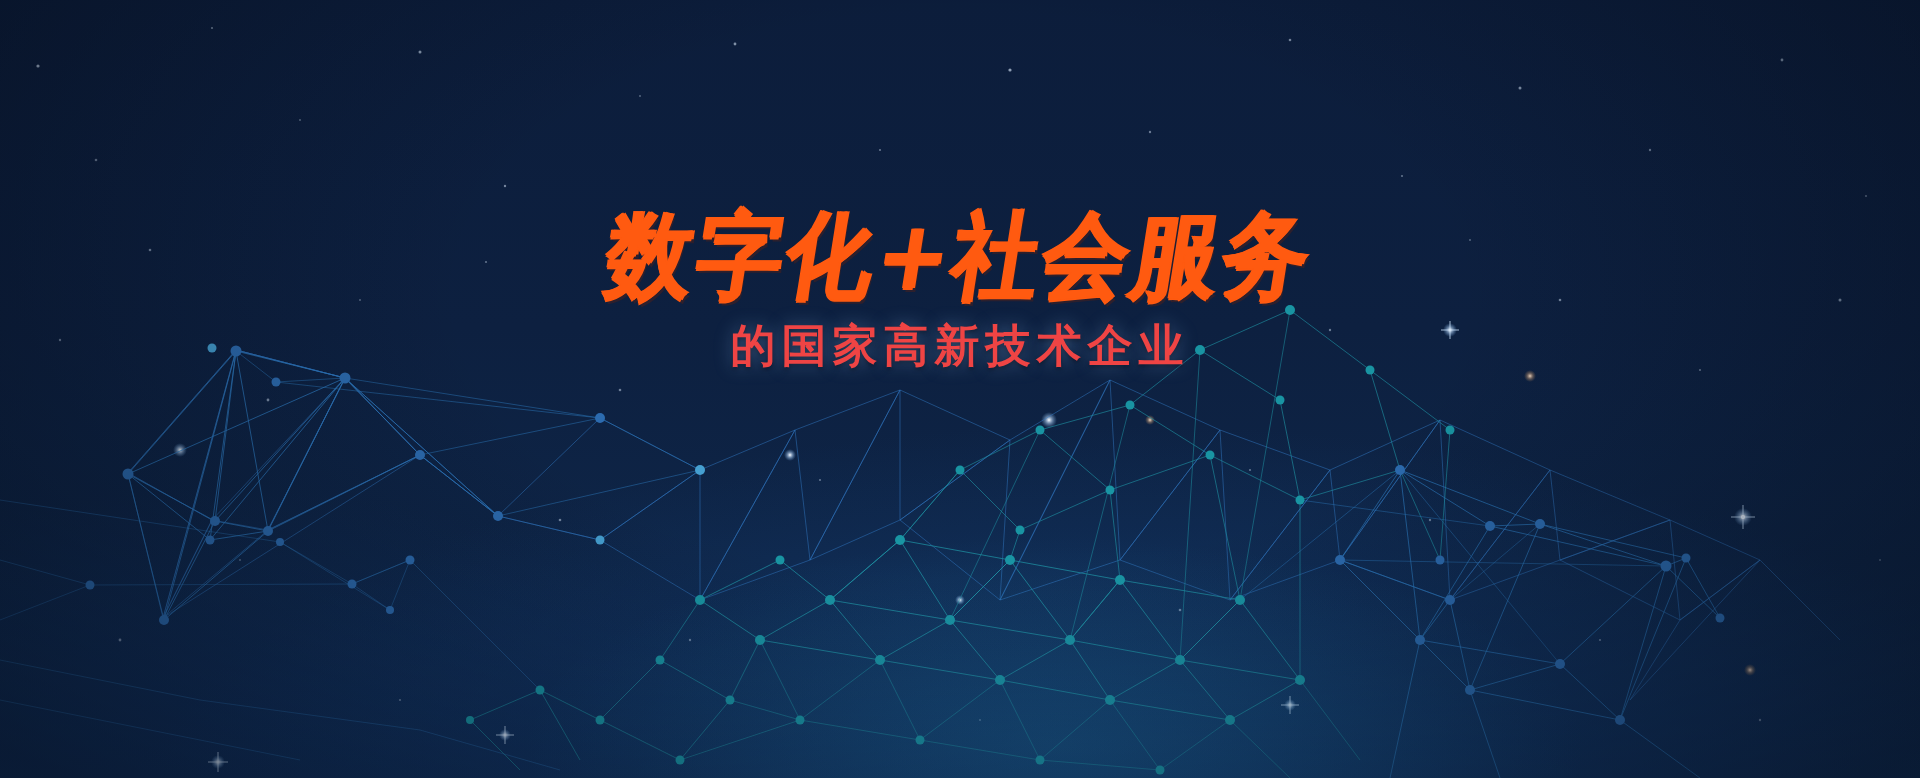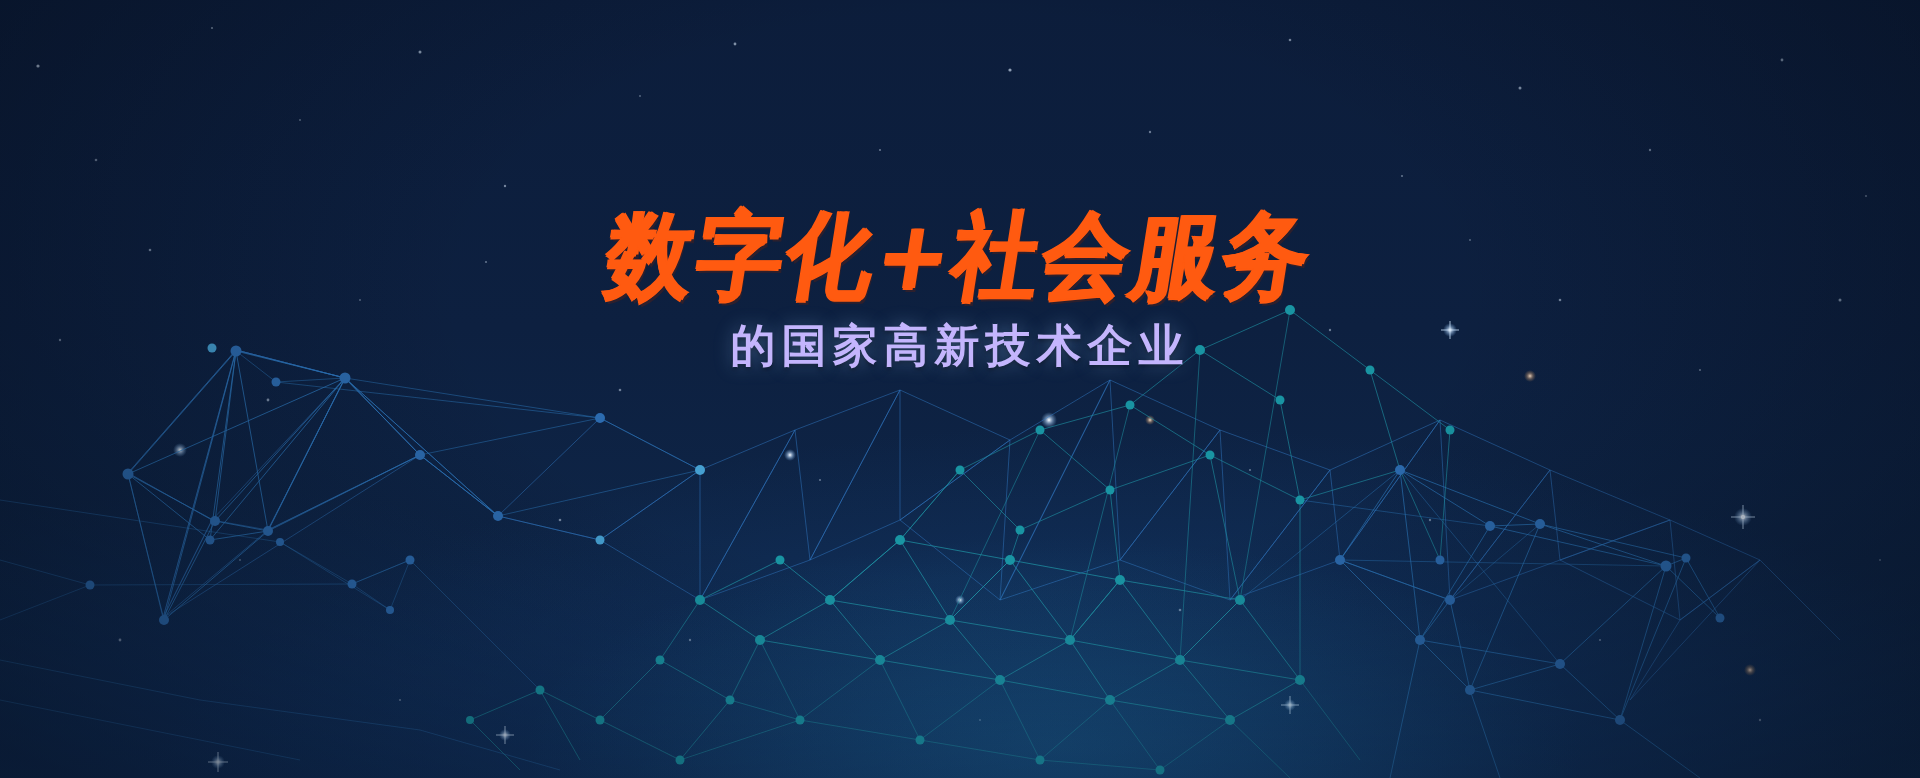--- a/index.html
+++ b/index.html
@@ -72,21 +72,21 @@
        0 2px 0 #ff5a10,
        3px 4px 0 rgba(120,32,2,0.30);
     margin: 0;
   }
 
   .subline {
     margin: 16px 0 8px 0;
     font-family: "DejaVu Serif", "Liberation Serif", serif;
     font-size: 45px;
     font-weight: 700;
-    color: #c4b5fd;
+    color: #ef4444;
     letter-spacing: 6px;
     white-space: nowrap;
     text-shadow: 0 0 18px rgba(150,200,255,0.35), 0 2px 4px rgba(0,0,0,0.45);
   }
 </style>
 </head>
 <body>
 
 <div id="banner">
 

